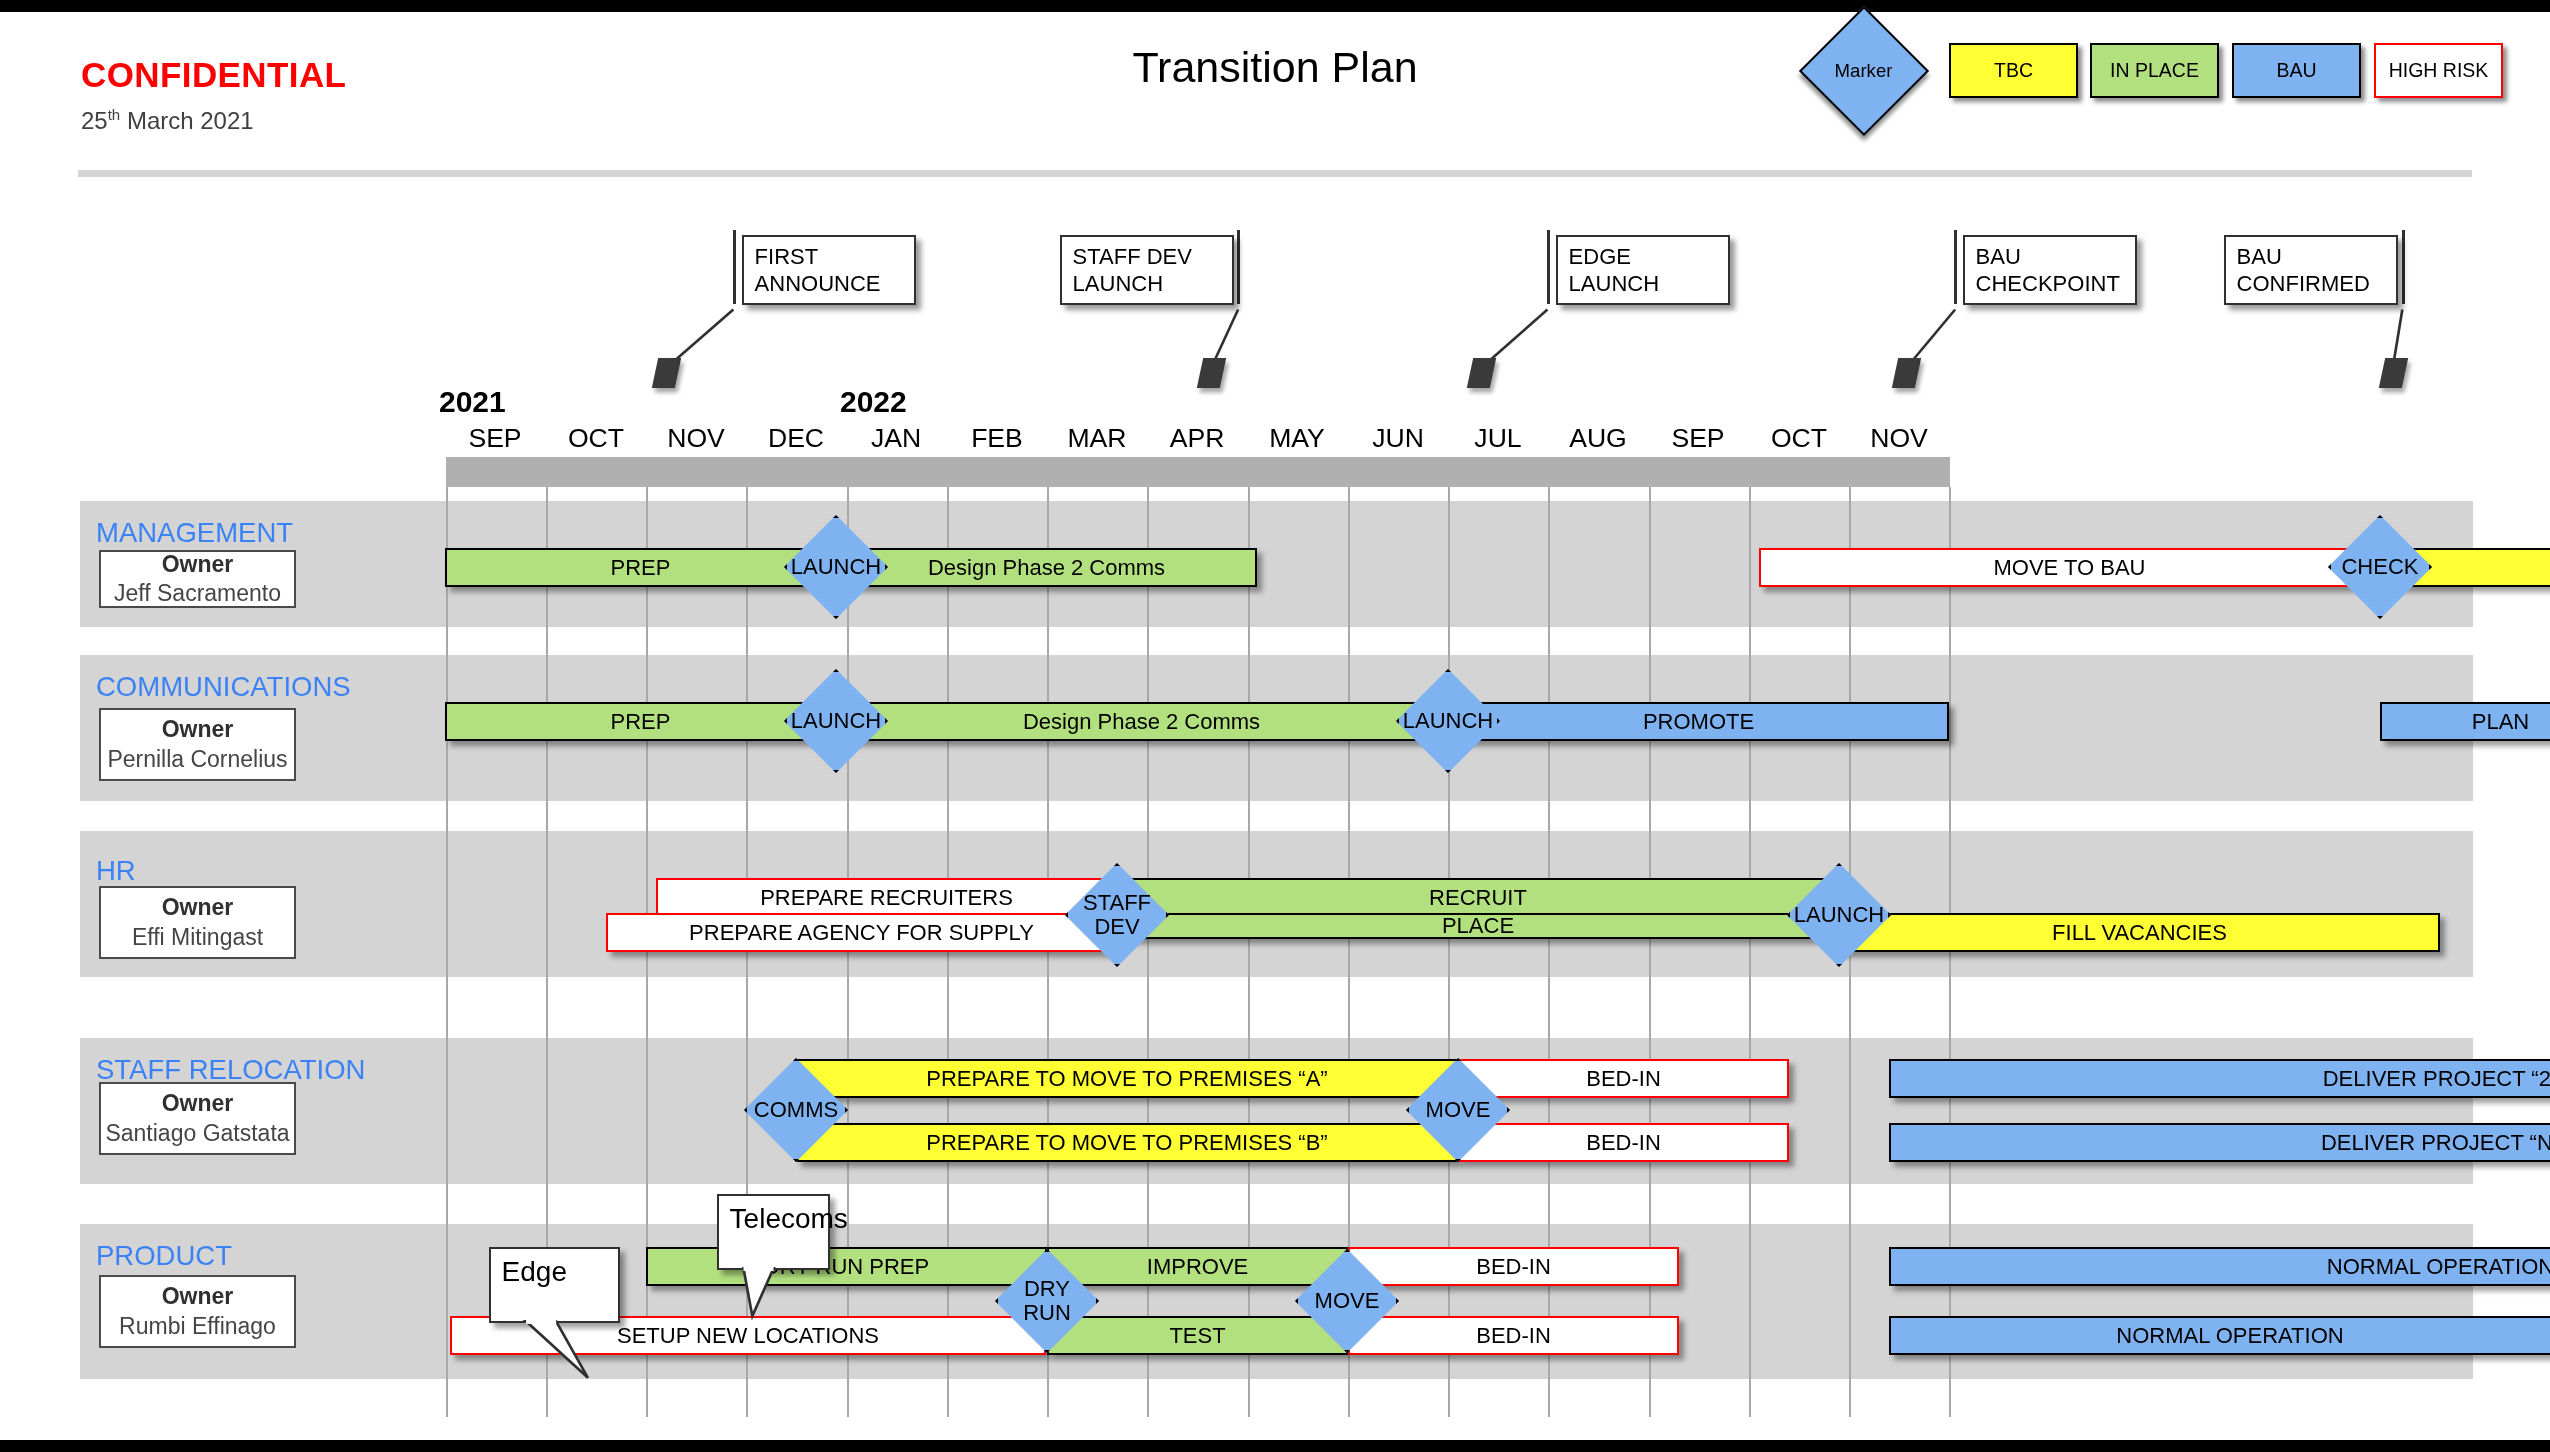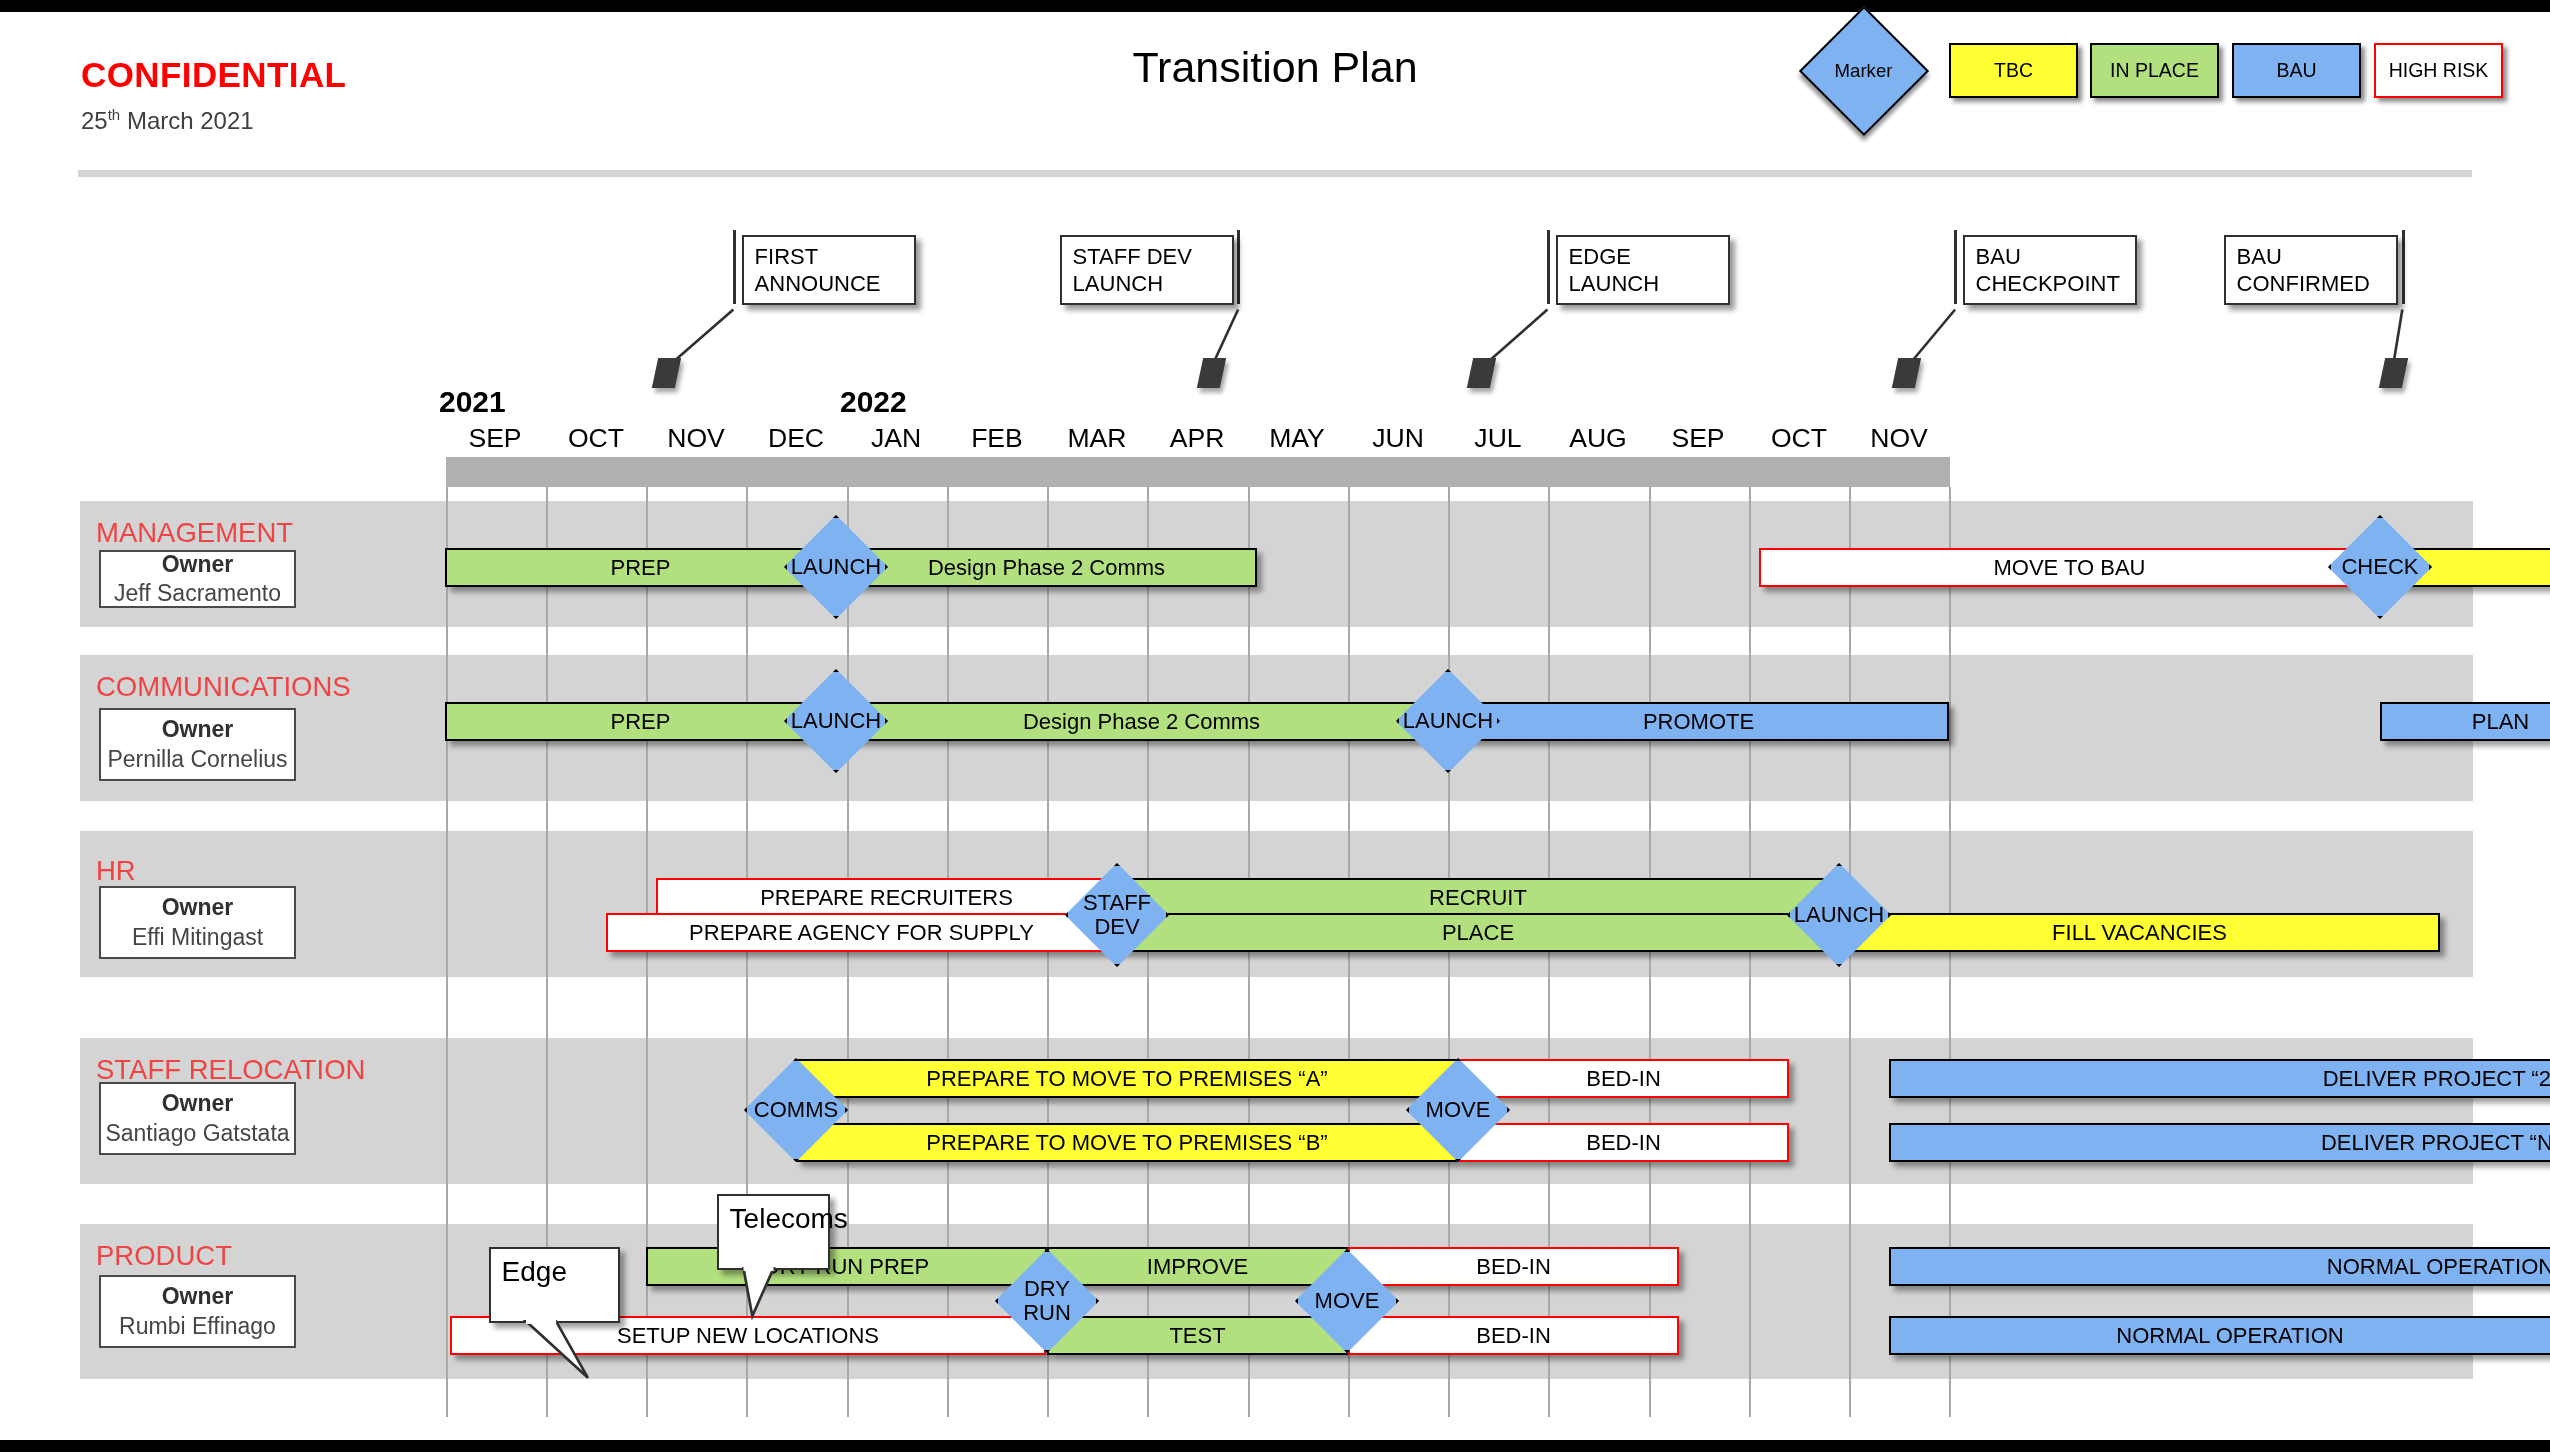--- a/index.html
+++ b/index.html
@@ -39,21 +39,21 @@
   .ms-stub{position:absolute;width:2.7px;background:#303030;}
   .ms-flag{position:absolute;width:23px;height:30px;background:#3a3a3a;
       box-shadow:3.5px 4.4px 4.4px rgba(0,0,0,.35);}
   .ms-lead{position:absolute;overflow:visible;}
 
   
   .year{position:absolute;font-size:30px;font-weight:bold;color:#000;}
   .month{position:absolute;top:423px;width:100px;text-align:center;font-size:26.6px;color:#000;}
 
   
-  .rowlabel{position:absolute;font-size:27.5px;color:#ef4444;}
+  .rowlabel{position:absolute;font-size:27.5px;color:#3b82f6;}
   .ownerbox{position:absolute;background:#fff;border:2.7px solid #4a4a4a;box-sizing:border-box;
       display:flex;flex-direction:column;align-items:center;justify-content:center;}
   .ownerbox .ot{font-size:23px;font-weight:bold;color:#303030;}
   .ownerbox .on{font-size:23px;color:#454545;margin-top:2.7px;}
 
   
   .bar{position:absolute;box-sizing:border-box;display:flex;align-items:center;justify-content:center;
       font-size:22px;color:#000;border:2.7px solid #000;box-shadow:5.3px 5.3px 5.3px rgba(0,0,0,.38);
       white-space:nowrap;overflow:hidden;}
   .bar.green{background:#b2e07f;}
@@ -216,21 +216,21 @@
         <div class="shape"></div>
        <div class="txt">LAUNCH</div>
       </div>
       <div class="dia" style="left:1396px;top:669px;width:104px;height:104px;">
         <div class="shape"></div>
        <div class="txt">LAUNCH</div>
       </div>
       <div class="bar risk" style="left:656px;top:878px;width:461px;height:39px;">PREPARE RECRUITERS</div>
       <div class="bar green" style="left:1117px;top:878px;width:722px;height:39px;">RECRUIT</div>
       <div class="bar risk" style="left:606px;top:913px;width:511px;height:39px;">PREPARE AGENCY FOR SUPPLY</div>
-      <div class="bar green" style="left:1117px;top:913px;width:722px;height:39px;">PLACE</div>
+      <div class="bar green" style="left:1117px;top:913px;width:722px;height:26px;">PLACE</div>
       <div class="bar yellow" style="left:1839px;top:913px;width:601px;height:39px;">FILL VACANCIES</div>
       <div class="dia" style="left:1065px;top:863px;width:104px;height:104px;">
         <div class="shape"></div>
        <div class="txt">STAFF<br>DEV</div>
       </div>
       <div class="dia" style="left:1787px;top:863px;width:104px;height:104px;">
         <div class="shape"></div>
        <div class="txt">LAUNCH</div>
       </div>
       <div class="bar yellow" style="left:796px;top:1059px;width:662px;height:39px;">PREPARE TO MOVE TO PREMISES “A”</div>

